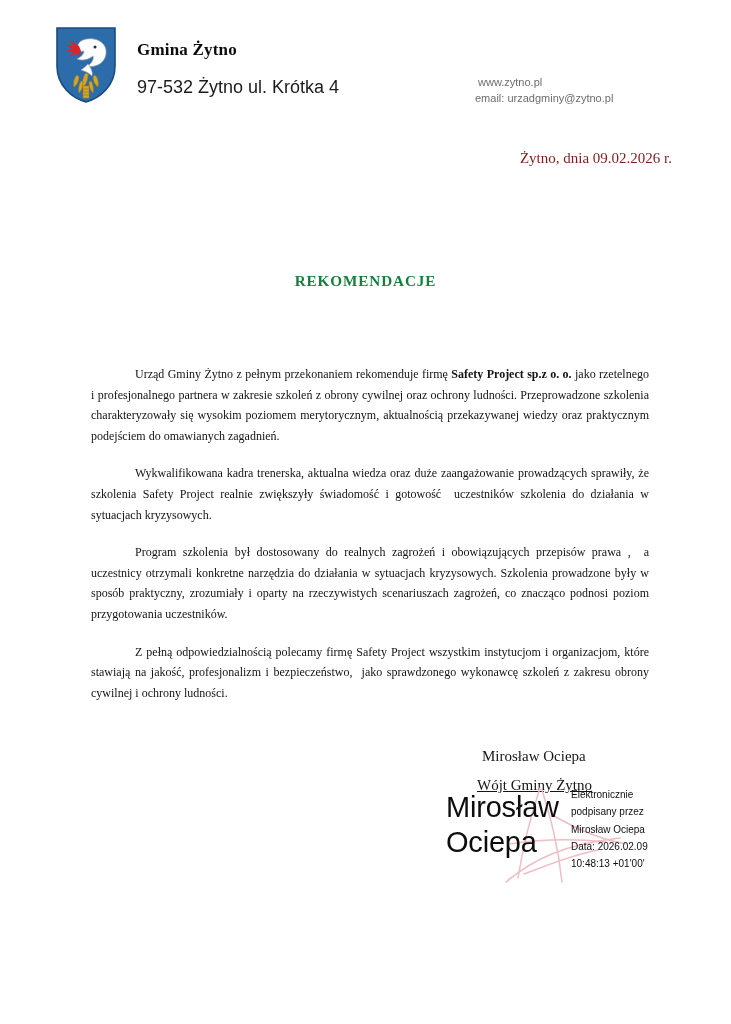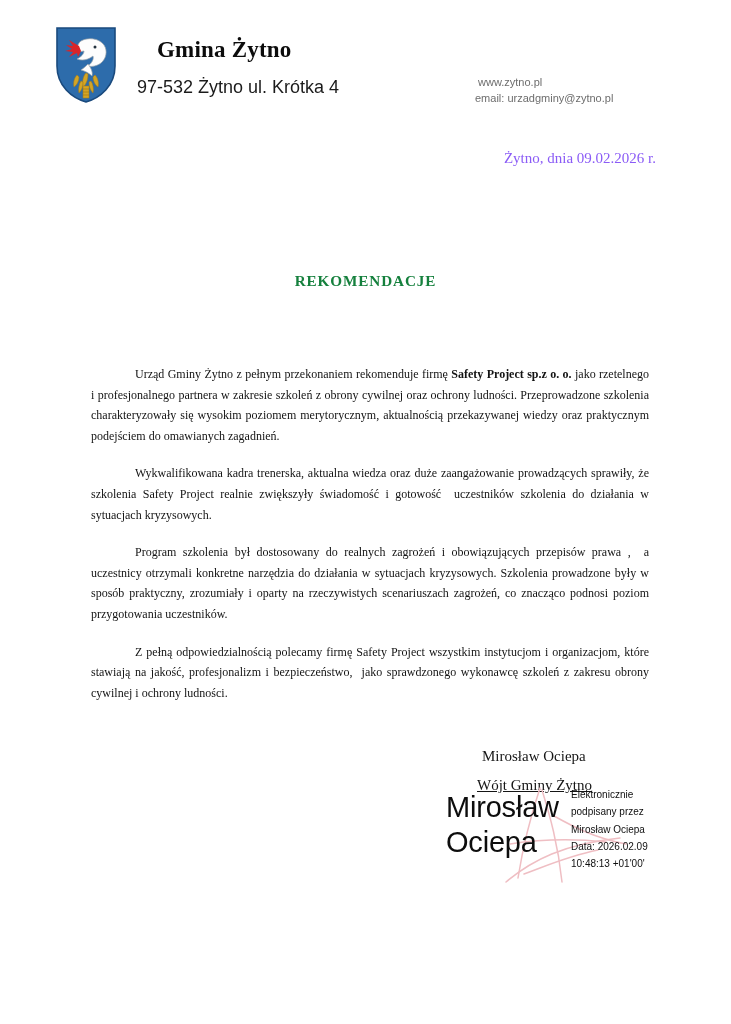--- a/index.html
+++ b/index.html
@@ -44,26 +44,25 @@
 
   .org-block {
     position: absolute;
     left: 137px;
     top: 36px;
     width: 320px;
   }
   .org-name {
     font-family: "Liberation Serif", "DejaVu Serif", serif;
     font-weight: bold;
-    font-size: 23px;
+    font-size: 17px;
     line-height: 27px;
     letter-spacing: 0.2px;
     color: #0c0c0c;
     white-space: nowrap;
-    margin-left: 20px;
   }
   .org-address {
     font-family: "Liberation Sans", "DejaVu Sans", sans-serif;
     font-size: 18px;
     line-height: 17.5px;
     color: #1b1b1b;
     margin-top: 16px;
     white-space: nowrap;
   }
 
@@ -75,25 +74,25 @@
     font-size: 11px;
     line-height: 16px;
     color: #6d6d6d;
     white-space: nowrap;
   }
   .contact-block .email { margin-left: -3px; }
 
   
   .date-line {
     position: absolute;
-    right: 75px;
+    right: 59px;
     top: 148px;
     font-size: 15px;
     line-height: 20px;
-    color: #8b5cf6;
+    color: #7f1d1d;
     white-space: nowrap;
   }
 
   
   .doc-title {
     position: absolute;
     left: 0;
     right: 0;
     top: 262px;
     text-align: center;

